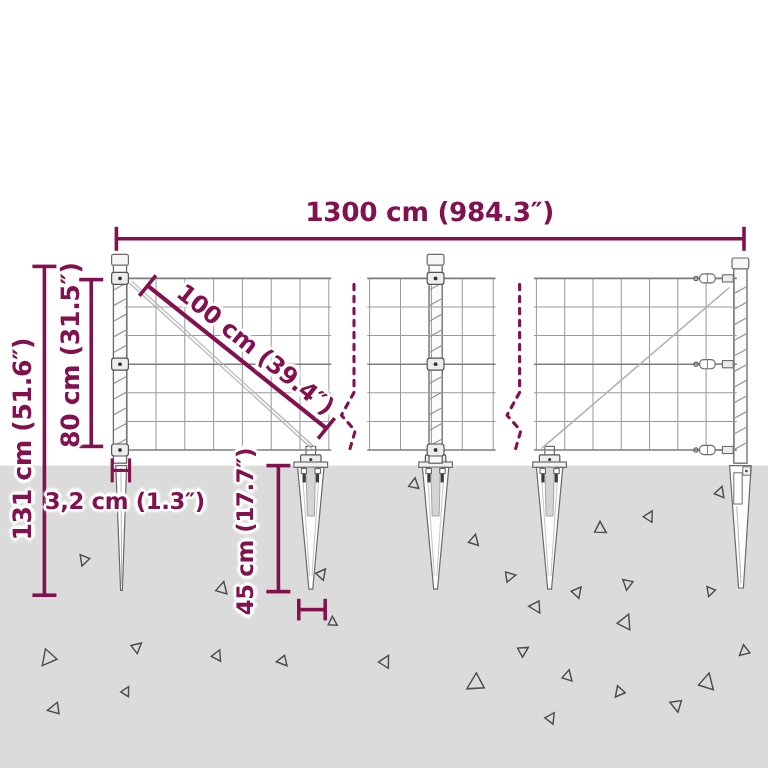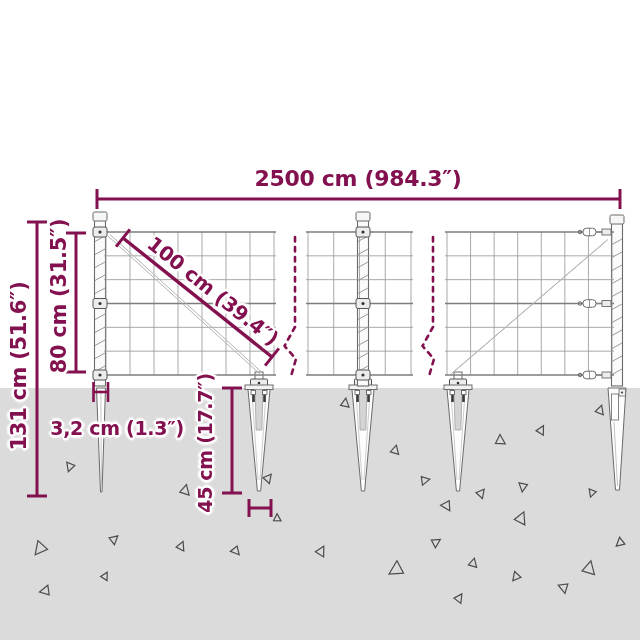--- a/index.html
+++ b/index.html
@@ -244,25 +244,25 @@
         <line x1="278.9" y1="348.4" x2="265.1" y2="365.6" stroke="#83114F" stroke-width="3" stroke-linecap="butt"></line>
         <line x1="93.5" y1="382" x2="93.5" y2="402" stroke="#83114F" stroke-width="2.6" stroke-linecap="butt"></line>
         <line x1="108" y1="382" x2="108" y2="402" stroke="#83114F" stroke-width="2.6" stroke-linecap="butt"></line>
         <line x1="93.5" y1="392" x2="108" y2="392" stroke="#83114F" stroke-width="2.6" stroke-linecap="butt"></line>
         <line x1="249" y1="499" x2="249" y2="517" stroke="#83114F" stroke-width="3" stroke-linecap="butt"></line>
         <line x1="271" y1="499" x2="271" y2="517" stroke="#83114F" stroke-width="3" stroke-linecap="butt"></line>
         <line x1="249" y1="508" x2="271" y2="508" stroke="#83114F" stroke-width="3" stroke-linecap="butt"></line>
       </g>
   </svg>
 
-  <div class="dim-label" style="left:358px;top:178px;font-size:22px;transform:translate(-50%,-50%);">2500 cm (984.3″)</div>
+  <div class="dim-label" style="left:358px;top:178px;font-size:22px;transform:translate(-50%,-50%);">1300 cm (984.3″)</div>
 
   <div class="dim-label" style="left:19px;top:366px;font-size:21px;transform:translate(-50%,-50%) rotate(-90deg);">131 cm (51.6″)</div>
 
   <div class="dim-label" style="left:59px;top:296px;font-size:21px;transform:translate(-50%,-50%) rotate(-90deg);">80 cm (31.5″)</div>
 
   <div class="dim-label" style="left:213px;top:291px;font-size:20px;transform:translate(-50%,-50%) rotate(38.6deg);">100 cm (39.4″)</div>
 
-  <div class="dim-label" style="left:104px;top:428px;font-size:19px;transform:translate(-50%,-50%);margin-left:13px;">3,2 cm (1.3″)</div>
+  <div class="dim-label" style="left:104px;top:418px;font-size:19px;transform:translate(-50%,-50%);">3,2 cm (1.3″)</div>
 
   <div class="dim-label" style="left:205px;top:443px;font-size:19px;transform:translate(-50%,-50%) rotate(-90deg);">45 cm (17.7″)</div>
 
 </div>
 
 </body></html>

